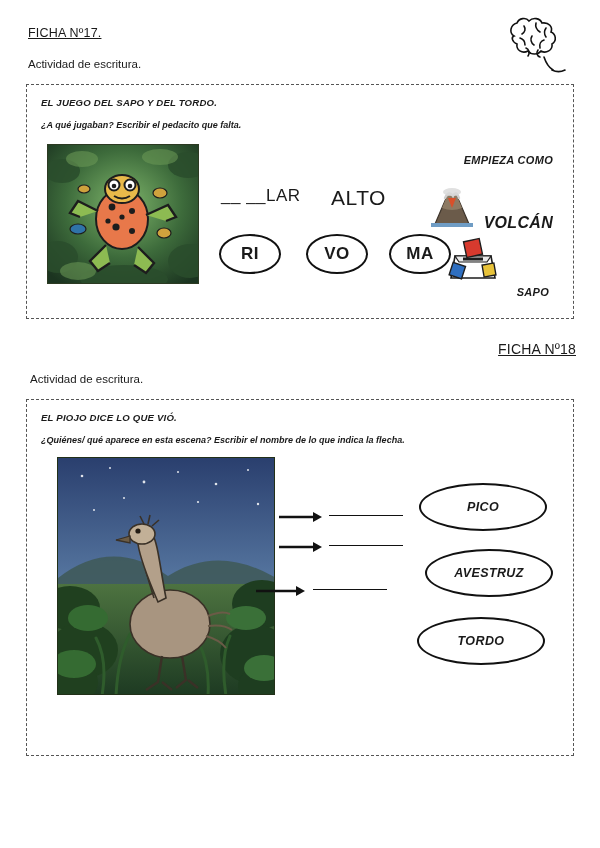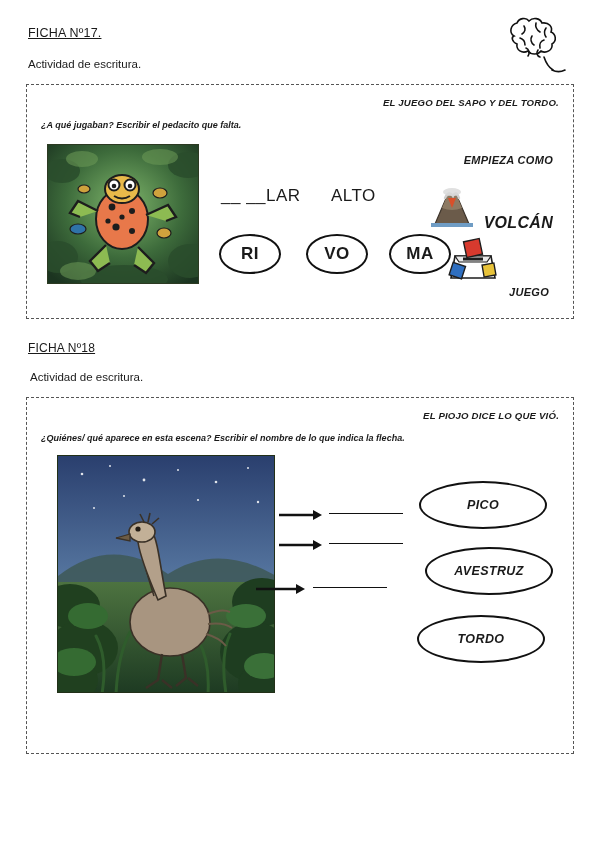--- a/index.html
+++ b/index.html
@@ -50,21 +50,20 @@
     border: 1px dashed #555;
     margin: 14px 2px 0 2px;
     padding: 12px 14px 10px 14px;
   }
 
   .box-heading {
     font-size: 9.6px;
     font-style: italic;
     font-weight: 700;
     letter-spacing: .2px;
-    text-align: right;
   }
   .box-prompt {
     font-size: 9px;
     font-style: italic;
     font-weight: 700;
     margin-top: 12px;
   }
 
   
   .f17-body {
@@ -90,21 +89,21 @@
     top: 48px;
     font-size: 17px;
     letter-spacing: .5px;
     white-space: nowrap;
   }
 
   .alto-word {
     position: absolute;
     left: 290px;
     top: 48px;
-    font-size: 17px;
+    font-size: 21px;
     letter-spacing: .5px;
   }
 
   .syl {
     position: absolute;
     width: 62px;
     height: 40px;
     border: 2.4px solid #111;
     border-radius: 50%;
     display: flex;
@@ -155,24 +154,25 @@
   .vote-ico {
     position: absolute;
     right: 60px;
     top: 98px;
     width: 52px;
     height: 46px;
   }
 
   
   .sheet-title2 {
-    font-size: 12px;
+    font-size: 14px;
     text-decoration: underline;
     margin: 22px 0 0 4px;
     letter-spacing: .2px;
+    text-align: right;
   }
   .sheet-sub2 {
     font-size: 11.5px;
     margin: 16px 0 0 6px;
   }
 
   
   .f18-body {
     position: relative;
     height: 290px;
@@ -329,21 +329,21 @@
       <div class="vote-ico">
         <svg viewBox="0 0 52 46" width="52" height="46">
           <path d="M8 20 L44 20 L48 42 L4 42 Z" fill="#ffffff" stroke="#1d1d1d" stroke-width="1.6"></path>
           <path d="M8 20 L44 20 L40 26 L12 26 Z" fill="#e9e9e9" stroke="#1d1d1d" stroke-width="1.2"></path>
           <rect x="16" y="21.5" width="20" height="3" fill="#1d1d1d"></rect>
           <rect x="18" y="4" width="16" height="16" fill="#d83a2e" stroke="#1d1d1d" stroke-width="1.4" transform="rotate(-12 26 12)"></rect>
           <rect x="4" y="28" width="13" height="13" fill="#2f6fc0" stroke="#1d1d1d" stroke-width="1.4" transform="rotate(18 10 34)"></rect>
           <rect x="36" y="28" width="12" height="12" fill="#e8c33a" stroke="#1d1d1d" stroke-width="1.4" transform="rotate(-10 42 34)"></rect>
         </svg>
       </div>
-      <div class="votar-label">JUEGO</div>
+      <div class="votar-label">SAPO</div>
     </div>
   </div>
 
   <div class="sheet-title2">FICHA Nº18</div>
   <div class="sheet-sub2">Actividad de escritura.</div>
 
   <div class="activity-box">
     <div class="box-heading">EL PIOJO DICE LO QUE VIÓ.</div>
     <div class="box-prompt">¿Quiénes/ qué aparece en esta escena? Escribir el nombre de lo que indica la flecha.</div>
 

